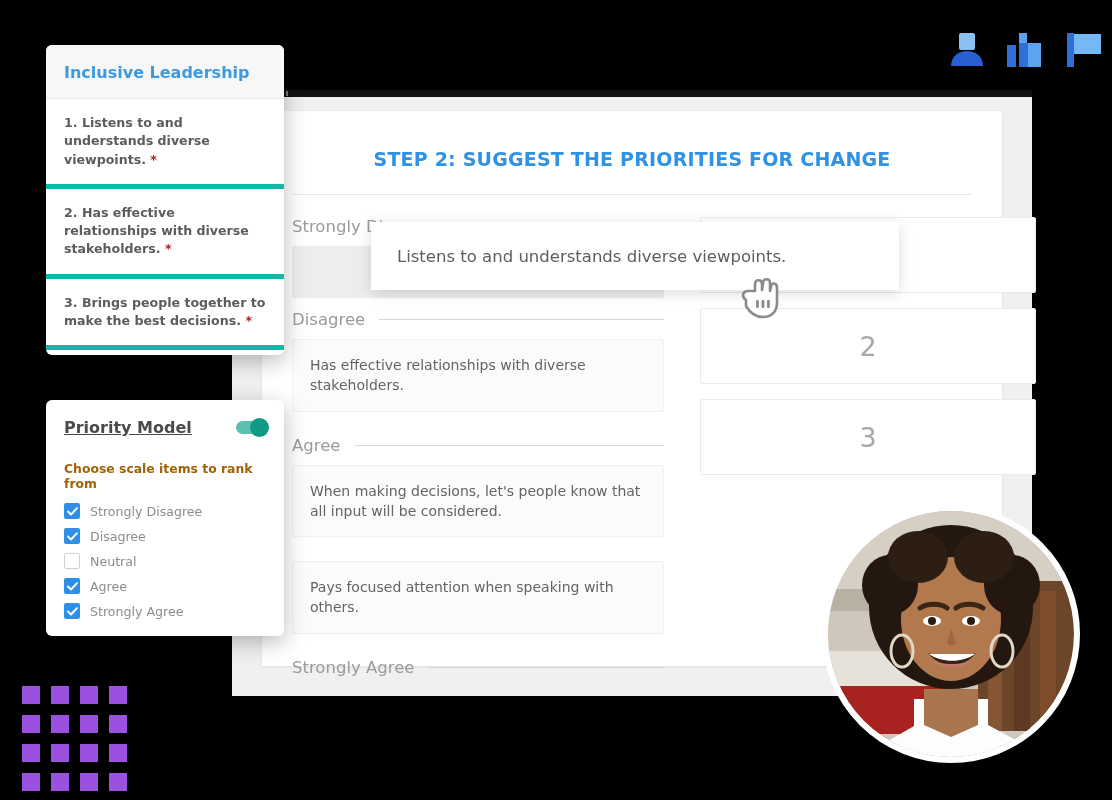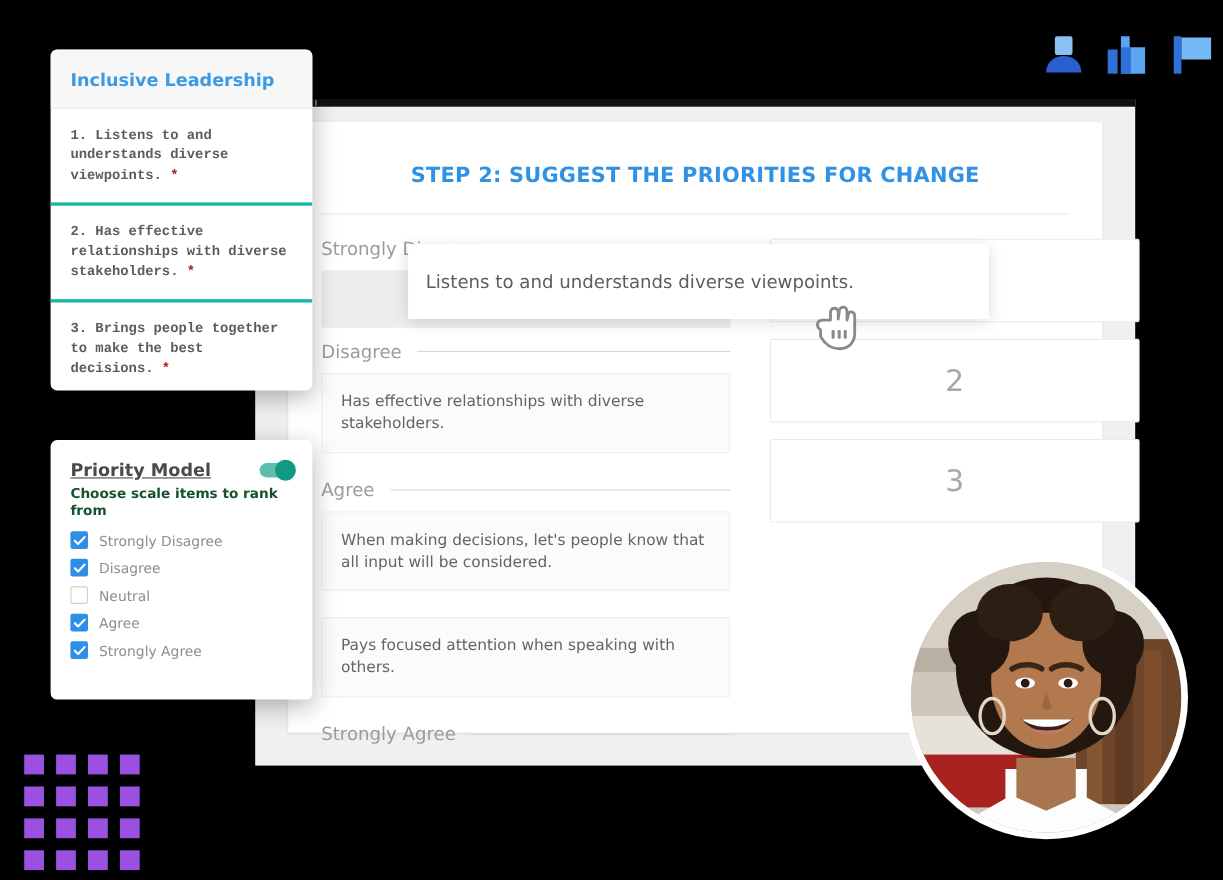--- a/index.html
+++ b/index.html
@@ -98,26 +98,25 @@
     overflow: hidden;
   }
   .qcard-head {
     background: #f7f7f7;
     padding: 18px 24px 16px 18px;
     border-bottom: 1px solid #eaeaea;
   }
   .qcard-title { color: #3b9ae1; font-size: 16px; font-weight: bold; }
   .qrow {
     padding: 15px 18px;
-    border-bottom: 3px solid #14b8a6;
+    border-bottom: 5px solid #14b8a6;
     font-size: 12.6px;
     font-weight: bold;
     color: #5c5c5c;
     line-height: 1.45;
-    font-family: Liberation Mono, monospace;
   }
   .req { color: #b02020; font-weight: bold; }
   .qcard-foot { padding: 14px 18px; }
   .add-btn {
     display: inline-block;
     background: #2d8fe8;
     color: #fff;
     font-size: 13.5px;
     font-weight: bold;
     border: none;
@@ -139,41 +138,41 @@
   .pcard-title { font-size: 16px; font-weight: bold; color: #4a4a4a; text-decoration: underline; }
   .toggle {
     width: 30px; height: 13px; border-radius: 7px;
     background: #5cbfae; position: relative; cursor: pointer;
   }
   .toggle .knob {
     position: absolute; right: -3px; top: -3px;
     width: 19px; height: 19px; border-radius: 50%;
     background: #119b86;
   }
-  .pcard-sub { margin-top: 4px; font-size: 12.4px; font-weight: bold; color: #14532d; }
+  .pcard-sub { margin-top: 24px; font-size: 12.4px; font-weight: bold; color: #a16207; }
   .cb-list { margin-top: 12px; }
   .cb-row { display: flex; align-items: center; gap: 10px; margin-bottom: 9px; }
   .cb {
     width: 16px; height: 16px; border-radius: 2px; flex: none;
     display: flex; align-items: center; justify-content: center;
     cursor: pointer;
   }
   .cb.on { background: #2d8fe8; }
   .cb.off { background: #fff; border: 1px solid #cfcfcf; }
   .cb svg { display: block; }
   .cb-label { font-size: 12.6px; color: #8d8d8d; }
 
   
   .drag-tip {
     position: absolute; left: 371px; top: 222px;
     width: 528px; height: 68px;
     background: #fff;
     box-shadow: 0 3px 14px rgba(0,0,0,.14);
     display: flex; align-items: center;
-    padding-left: 16px;
+    padding-left: 26px;
     color: #5d5d5d;
     font-size: 16.5px;
   }
   .grab-cursor { position: absolute; left: 733px; top: 270px; width: 56px; height: 56px; }
 
   
   .portrait {
     position: absolute; left: 822px; top: 505px;
     width: 258px; height: 258px;
     border-radius: 50%;

